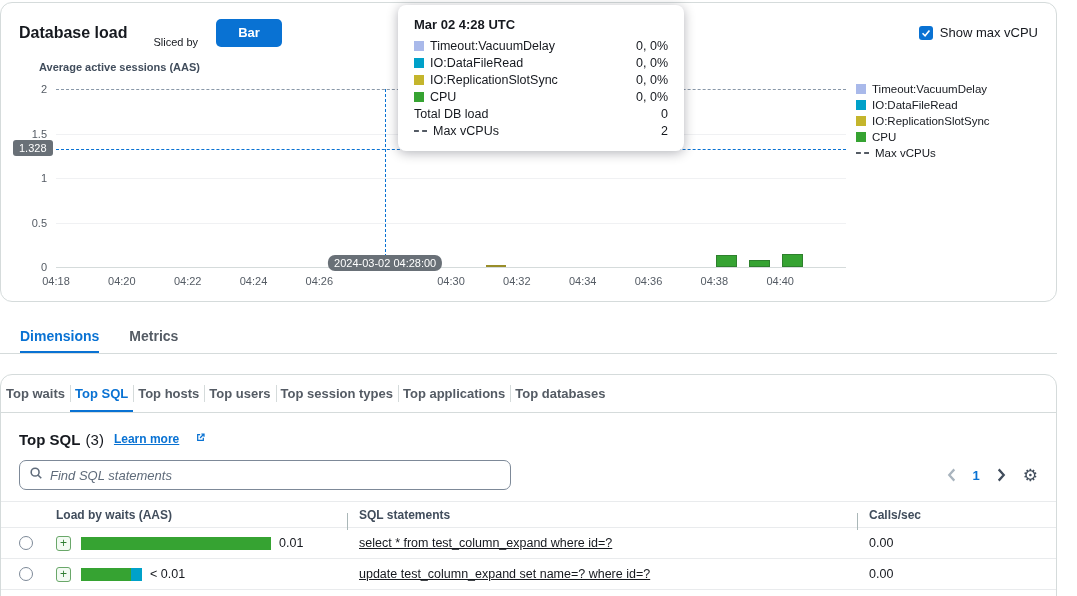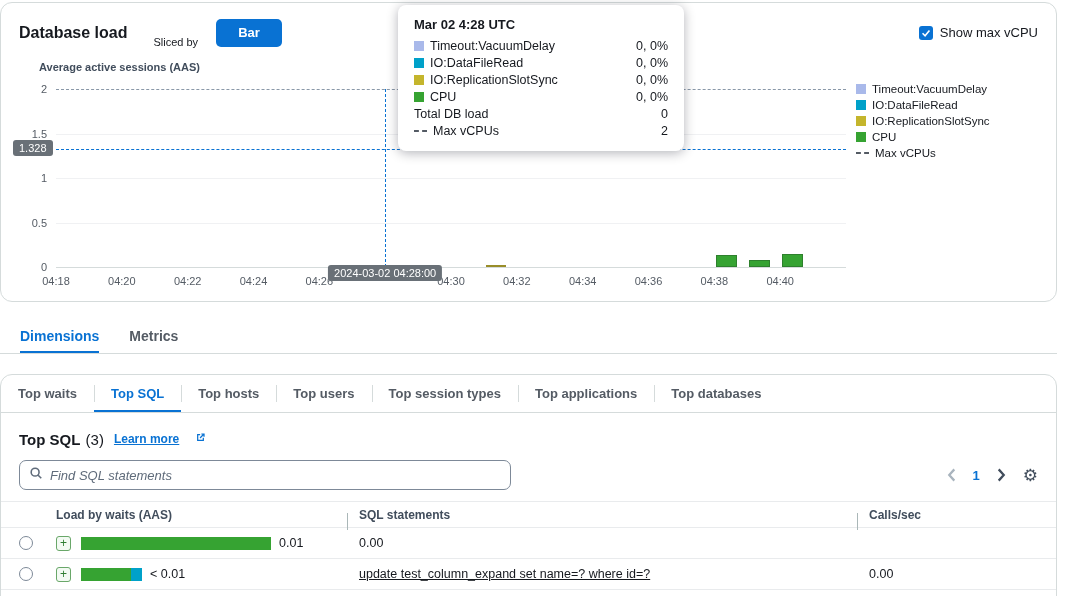--- a/index.html
+++ b/index.html
@@ -33,21 +33,21 @@
   .sw-dash { width: 13px; height: 0; border-top: 2px dashed #545b64; flex: none; }
   .tooltip { position: absolute; left: 397px; top: 2px; width: 286px; background: #fff; border-radius: 8px; padding: 12px 16px 10px; box-shadow: 0 2px 12px rgba(0,7,22,.3); z-index: 20; }
   .tt-title { font-size: 13px; font-weight: bold; margin-bottom: 7px; }
   .tt-row { display: flex; align-items: center; gap: 6px; margin: 3px 0; font-size: 12.5px; }
   .tt-val { margin-left: auto; }
   .dim-tabs { display: flex; gap: 30px; padding-left: 20px; margin: 26px 20px 0 0; border-bottom: 1px solid #d5dbdb; align-items: center; }
   .dim-tab { font-size: 14px; font-weight: bold; color: #545b64; padding-bottom: 9px; cursor: pointer; }
   .dim-tab.active { color: #0972d3; box-shadow: inset 0 -2px 0 #0972d3; }
   #card2 { position: relative; margin: 20px 20px 0 0; height: 232px; overflow: hidden; border-radius: 12px 12px 0 0; }
   .top-tabs { display: flex; border-bottom: 1px solid #d5dbdb; height: 38px; }
-  .ttab { display: flex; align-items: center; padding: 0 17px; font-size: 13px; font-weight: bold; color: #545b64; position: relative; cursor: pointer; }
+  .ttab { display: flex; align-items: center; padding: 0 5px; font-size: 13px; font-weight: bold; color: #545b64; position: relative; cursor: pointer; }
   .ttab + .ttab::before { content: ""; position: absolute; left: 0; top: 10px; width: 1px; height: 17px; background: #d5dbdb; }
   .ttab.active { color: #0972d3; box-shadow: inset 0 -2px 0 #0972d3; }
   .sql-head { display: flex; align-items: center; gap: 10px; padding: 15px 18px 4px; }
   .sql-title { font-size: 15px; font-weight: bold; }
   .sql-count { font-size: 15px; font-weight: normal; }
   .learn { display: flex; align-items: center; gap: 16px; font-size: 12px; font-weight: bold; color: #0972d3; text-decoration: underline; cursor: pointer; }
   .tools { display: flex; align-items: center; padding: 6px 18px 0; }
   .search { width: 492px; height: 30px; border: 1px solid #7d8998; border-radius: 7px; display: flex; align-items: center; gap: 7px; padding: 0 9px; background: #fff; }
   .search input { border: none; outline: none; flex: 1; font-size: 13px; font-family: inherit; color: #16191f; background: transparent; }
   .search input::placeholder { font-style: italic; color: #5f6b7a; }
@@ -115,21 +115,21 @@
         <div class="xlab" style="left: 647.5px; top: 272px;">04:36</div>
         <div class="xlab" style="left: 713.333px; top: 272px;">04:38</div>
         <div class="xlab" style="left: 779.167px; top: 272px;">04:40</div>
         <div class="bar" style="left: 484.917px; width: 20.4083px; top: 262.22px; height: 1.78px; background: rgb(196, 181, 44);"></div>
         <div class="bar" style="left: 715.333px; width: 20.4083px; top: 252.43px; height: 11.57px; background: rgb(54, 163, 50);"></div>
         <div class="bar" style="left: 748.25px; width: 20.4083px; top: 256.88px; height: 7.12px; background: rgb(54, 163, 50);"></div>
         <div class="bar" style="left: 781.167px; width: 20.4083px; top: 250.65px; height: 13.35px; background: rgb(54, 163, 50);"></div>
         <div class="cross-v" style="left: 384.167px; top: 86px; height: 178px;"></div>
         <div class="cross-h" style="top: 145.808px; left: 55px; width: 790px;"></div>
         <div class="badge ybadge" style="top: 136.808px;">1.328</div>
-        <div class="badge xbadge" style="left: 384.167px; top: 262px;">2024-03-02 04:28:00</div>
+        <div class="badge xbadge" style="left: 384.167px; top: 252px; border-radius: 7px;">2024-03-02 04:28:00</div>
       </div>
     <div class="legend" id="legend">
         <div class="lg-row">
           <span class="sw" style="background: rgb(169, 185, 234);"></span>
           <span>Timeout:VacuumDelay</span>
         </div>
         <div class="lg-row">
           <span class="sw" style="background: rgb(0, 161, 201);"></span>
           <span>IO:DataFileRead</span>
         </div>
@@ -242,20 +242,21 @@
             <div class="cell-radio">
               <span class="radio"></span>
             </div>
             <div class="cell-load">
               <button class="expand">+</button>
               <div class="loadbar">
                 <span class="seg" style="width: 190px; background: rgb(54, 163, 50);"></span>
               </div>
               <span class="loadval">0.01</span>
             </div>
+            <div class="cell-sql"><a class="sql-link">select * from test_column_expand where id=?</a></div>
             <div class="cell-calls">0.00</div>
           </div>
           <div class="trow">
             <div class="cell-radio">
               <span class="radio"></span>
             </div>
             <div class="cell-load">
               <button class="expand">+</button>
               <div class="loadbar">
                 <span class="seg" style="width: 50px; background: rgb(54, 163, 50);"></span>

